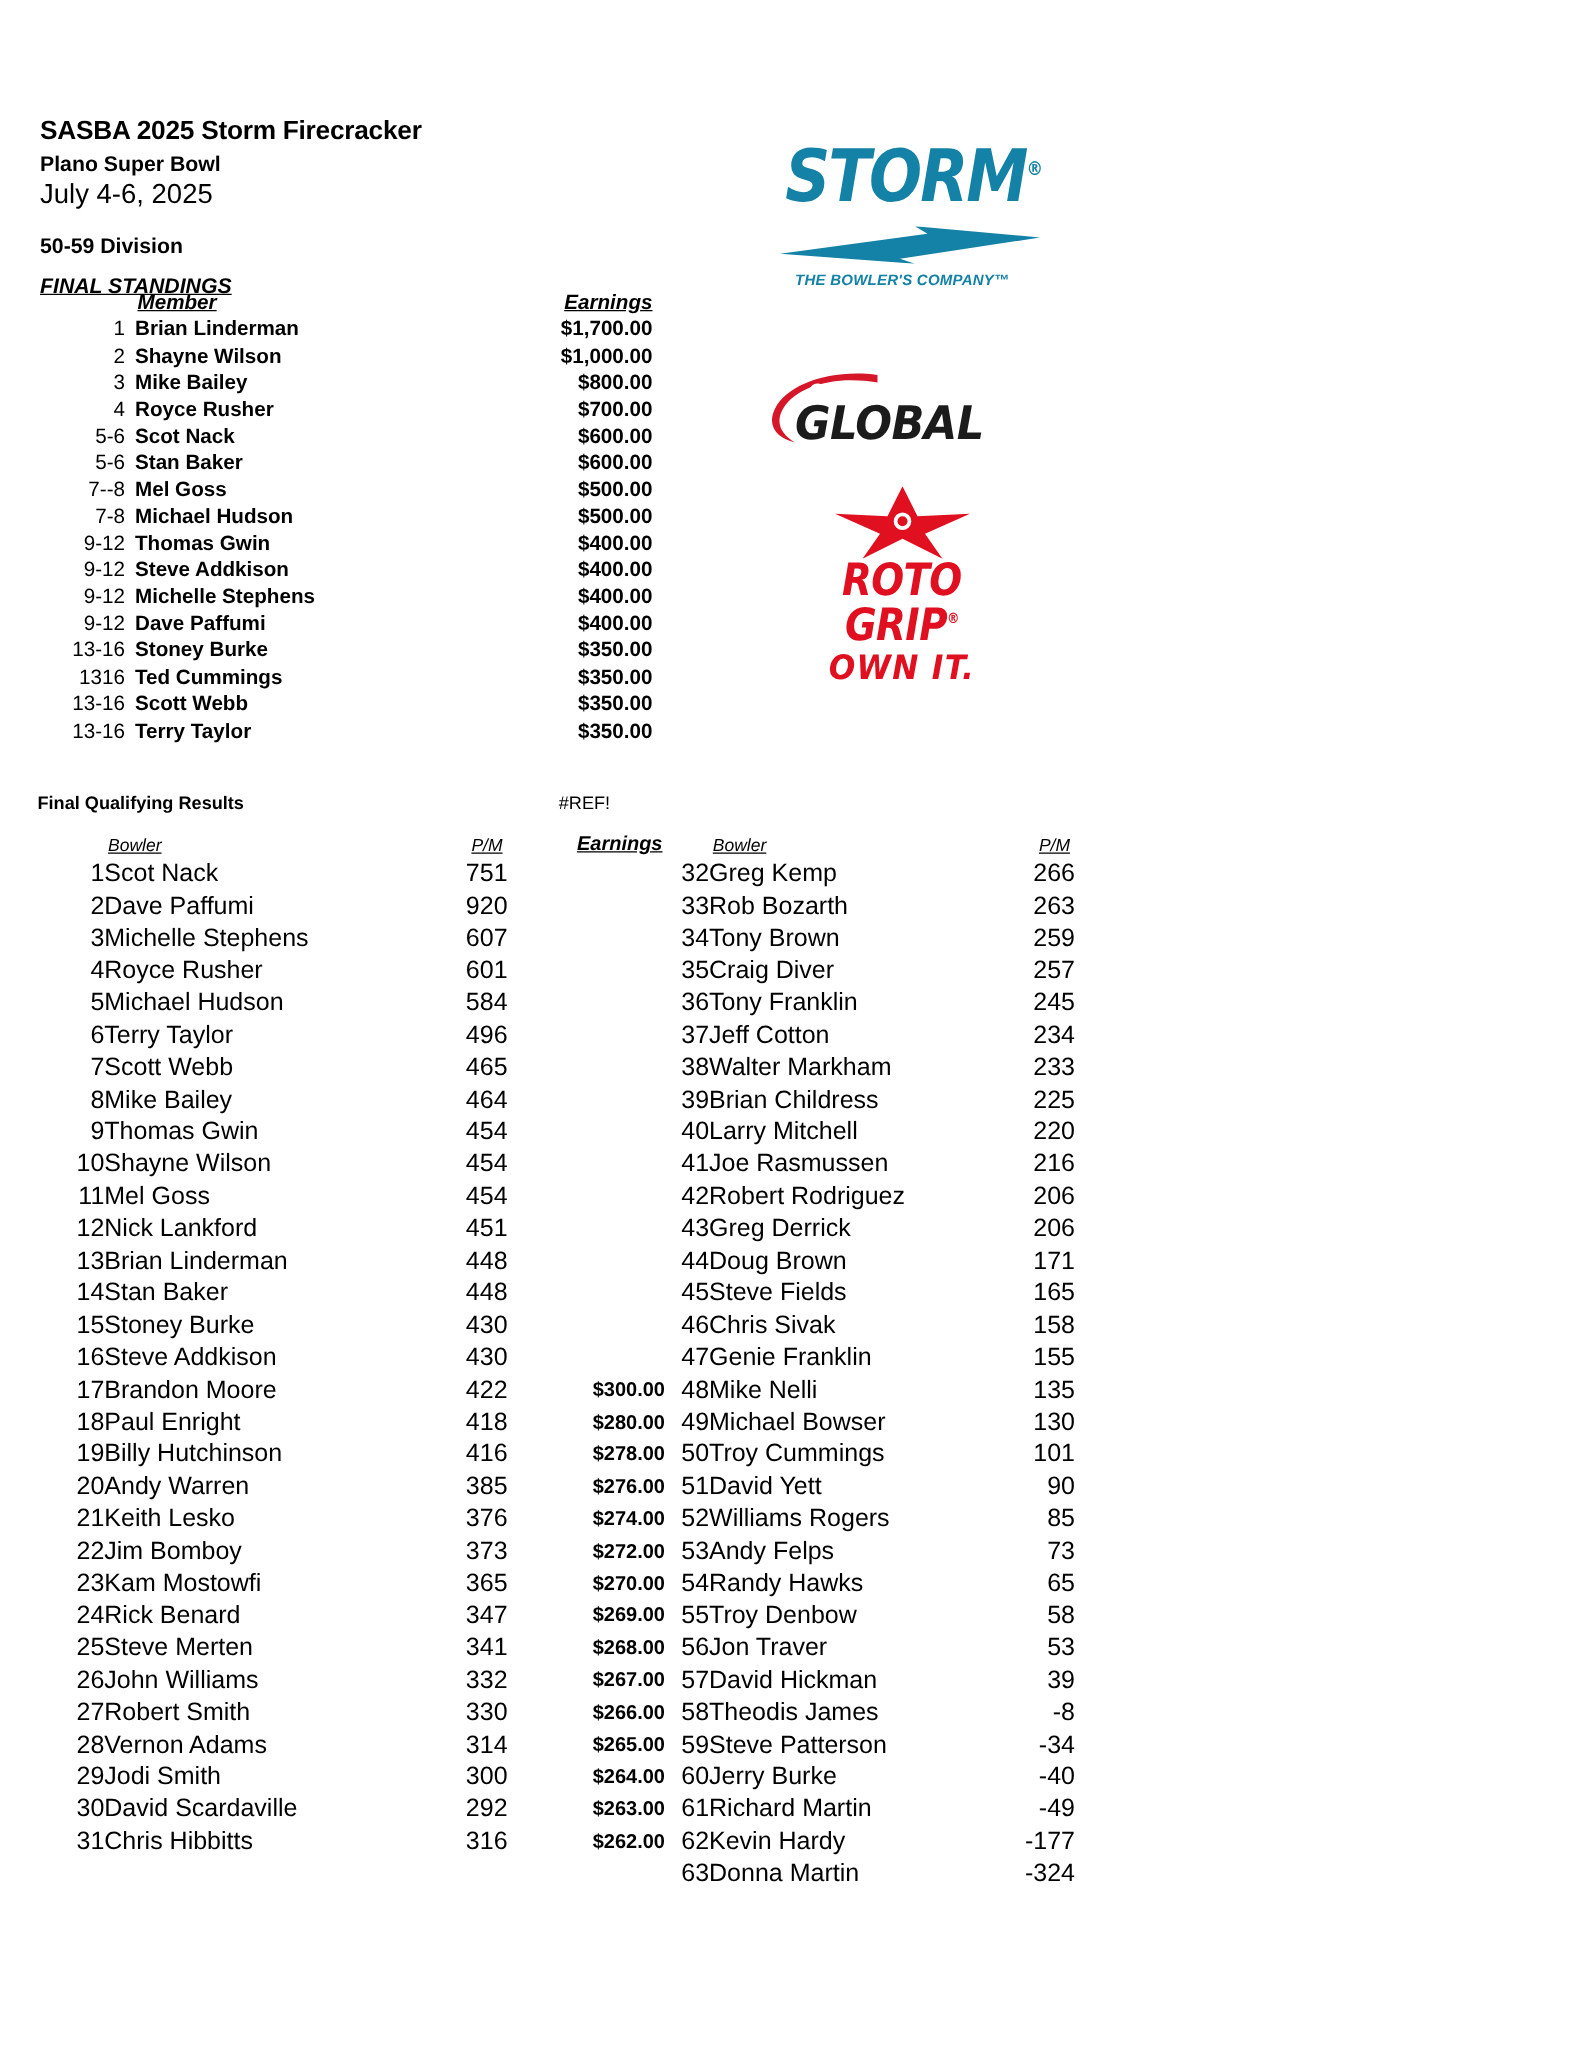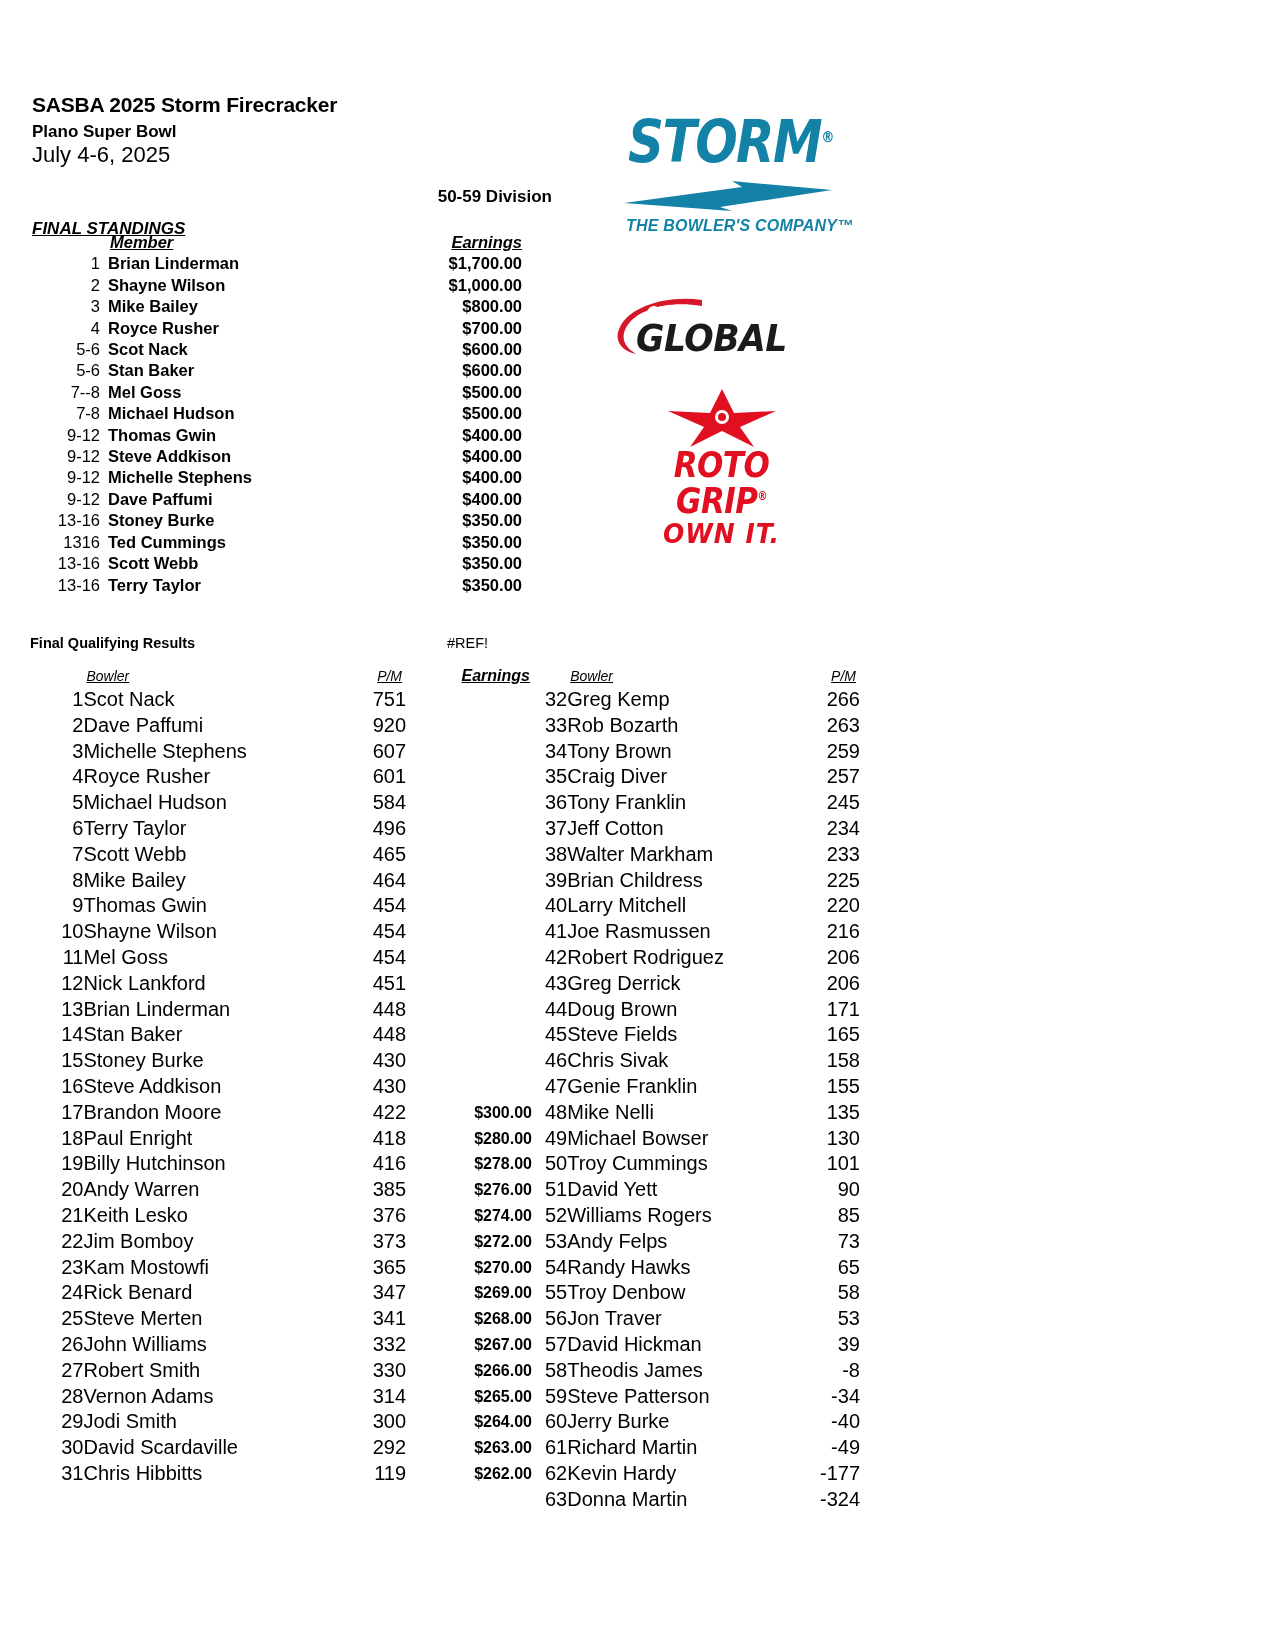--- a/index.html
+++ b/index.html
@@ -45,21 +45,20 @@
   .doc-dates {
     font-size: 22px;
     font-weight: normal;
     line-height: 23px;
   }
   .doc-division {
     font-size: 17px;
     font-weight: bold;
     line-height: 22px;
     margin-top: 20px;
-    text-align: right;
   }
   .doc-section-head {
     font-size: 17px;
     font-weight: bold;
     font-style: italic;
     text-decoration: underline;
     line-height: 22px;
     margin-top: 10px;
     display: inline-block;
   }
@@ -140,23 +139,23 @@
   }
   .storm-bolt {
     position: absolute;
     left: 2px;
     top: 76px;
     width: 208px;
     height: 30px;
   }
   .storm-tag {
     position: absolute;
-    left: 4px;
+    left: 14px;
     top: 112px;
-    font-size: 16px;
+    font-size: 12px;
     font-weight: bold;
     font-style: italic;
     color: #1382a6;
     letter-spacing: 0.2px;
     white-space: nowrap;
   }
 
   .logo-global {
     position: relative;
     width: 215px;
@@ -644,21 +643,21 @@
         </tr>
         <tr>
           <td class="q-rank">30</td>
           <td class="q-name">David Scardaville</td>
           <td class="q-pm">292</td>
           <td class="q-earn">$263.00</td>
         </tr>
         <tr>
           <td class="q-rank">31</td>
           <td class="q-name">Chris Hibbitts</td>
-          <td class="q-pm">119</td>
+          <td class="q-pm">316</td>
           <td class="q-earn">$262.00</td>
         </tr>
       </tbody>
   </table>
 
   <table class="qual-right">
     <tbody>
       <tr class="q-hdr">
         <td class="q-rank"></td>
         <td class="q-name"><span>Bowler</span></td>

